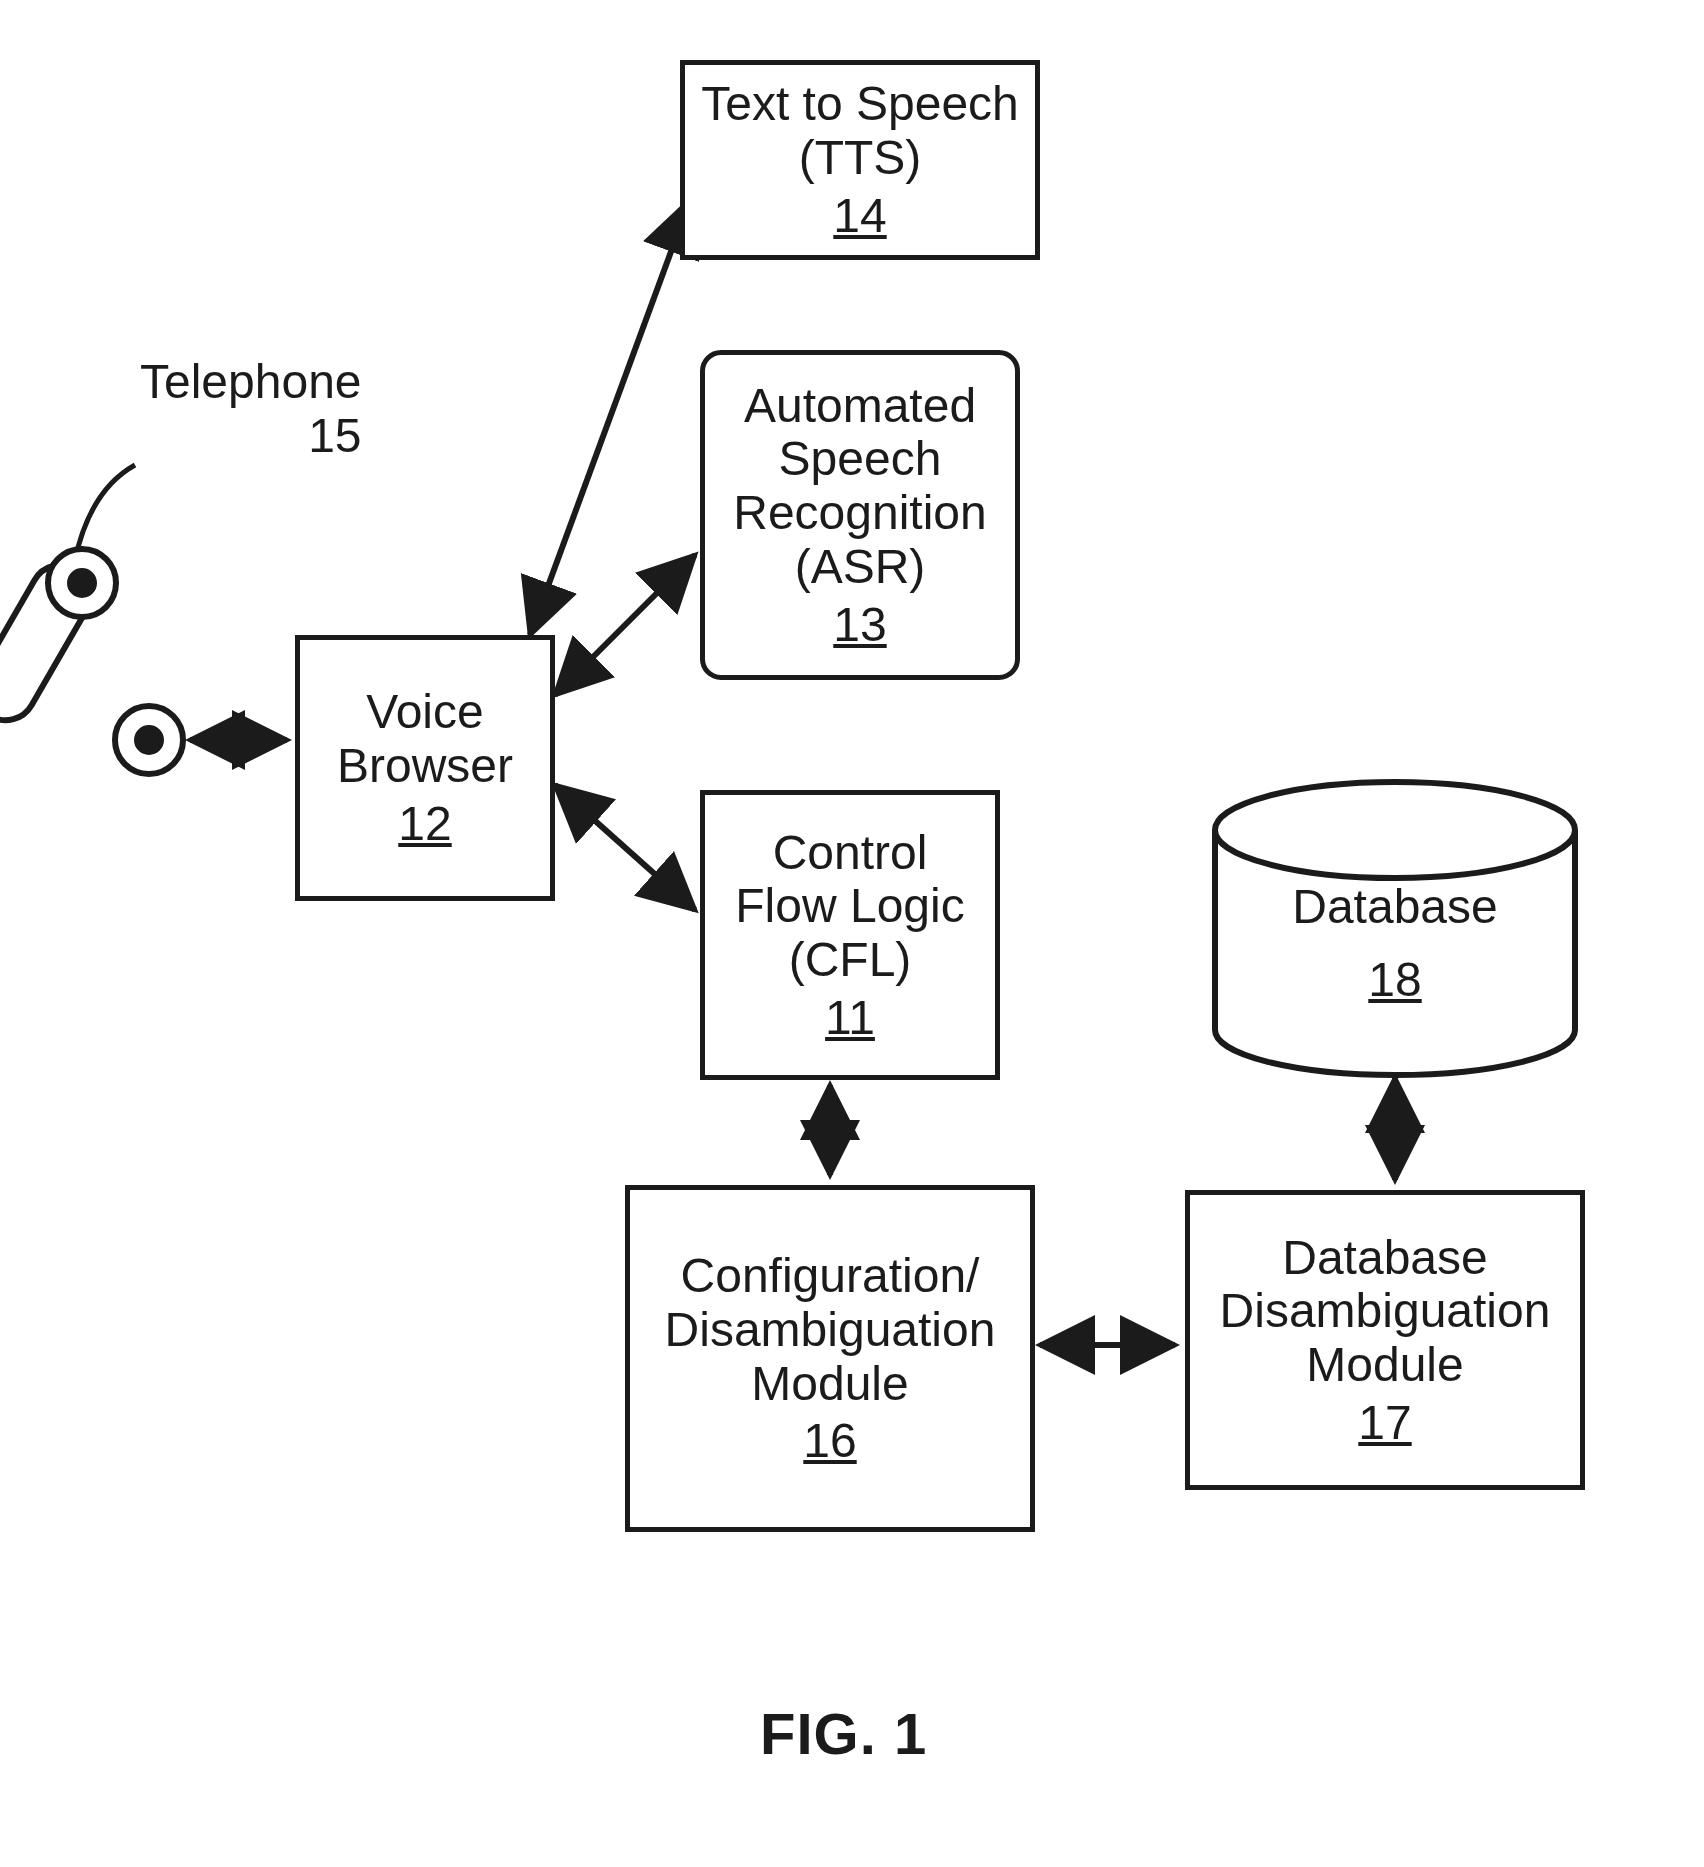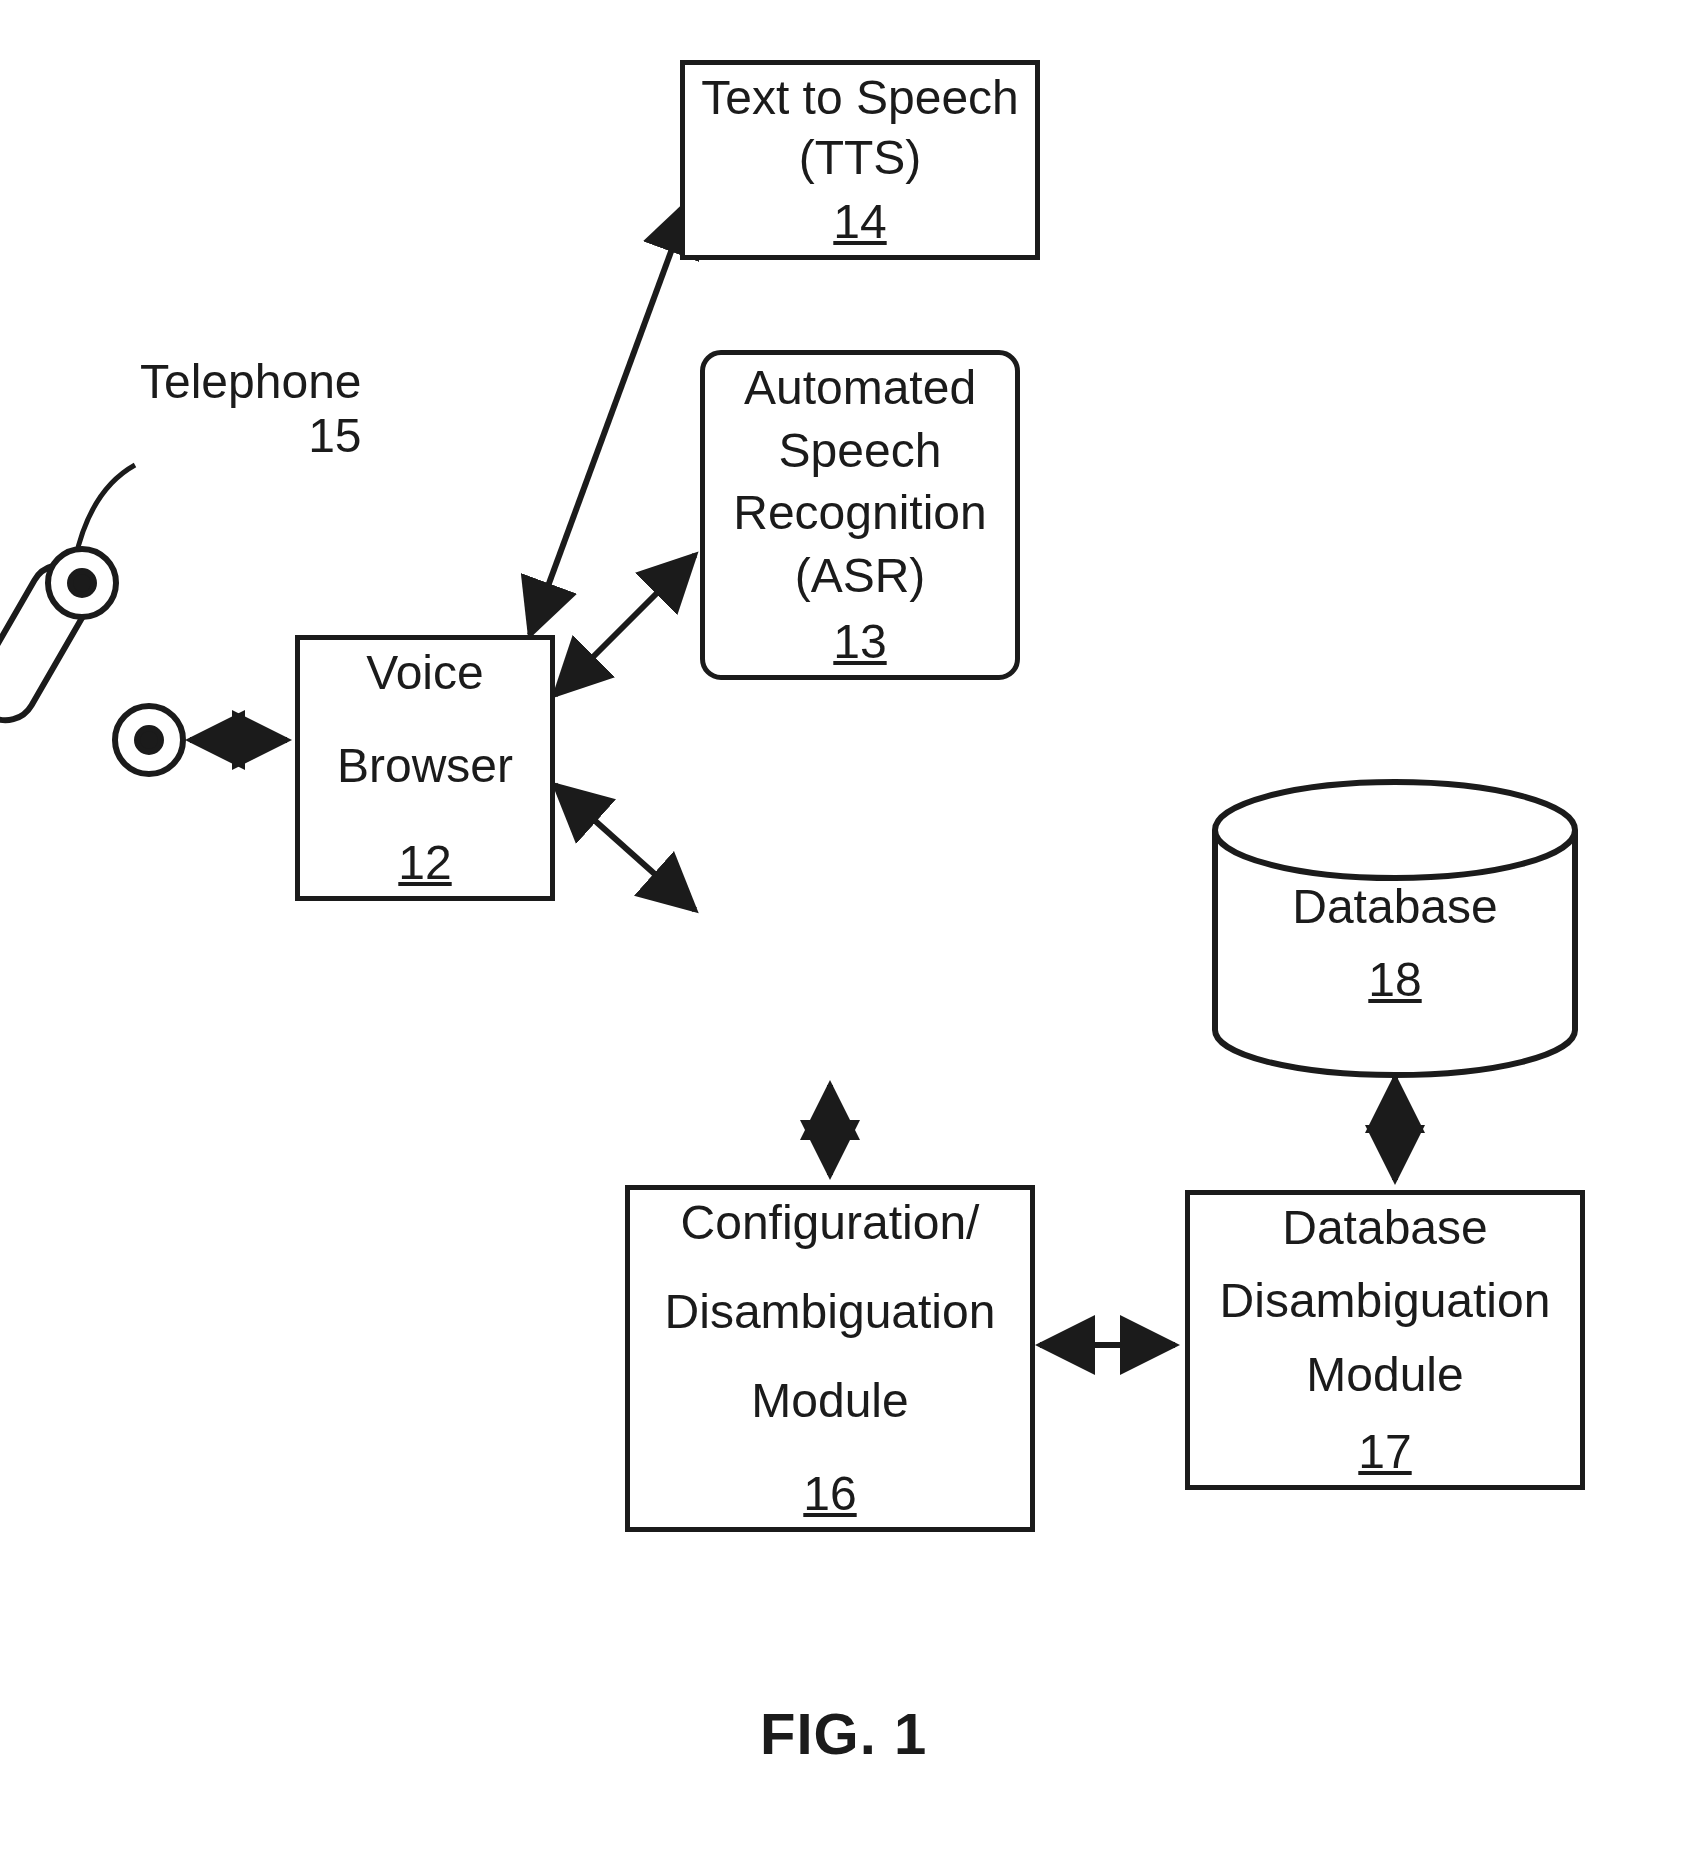--- a/index.html
+++ b/index.html
@@ -15,21 +15,21 @@
       width: 1704px;
       height: 1867px;
     }
     .box {
       position: absolute;
       border: 5px solid #1b1b1b;
       background: #ffffff;
       display: flex;
       flex-direction: column;
       align-items: center;
-      justify-content: space-between;
+      justify-content: center;
       text-align: center;
       font-size: 48px;
       line-height: 1.12;
       color: #1b1b1b;
       padding: 6px 8px;
       box-sizing: border-box;
     }
     .box .num {
       text-decoration: underline;
       margin-top: 4px;
@@ -129,20 +129,26 @@
   </div>
 
   <div class="box" style="left:700px; top:350px; width:320px; height:330px;border-radius:21px;">
     <div>Automated</div>
     <div>Speech</div>
     <div>Recognition</div>
     <div>(ASR)</div>
     <div class="num">13</div>
   </div>
 
+  <div class="box" style="left:700px; top:790px; width:300px; height:290px;">
+    <div>Control</div>
+    <div>Flow Logic</div>
+    <div>(CFL)</div>
+    <div class="num">11</div>
+  </div>
 
   <div class="box" style="left:625px; top:1185px; width:410px; height:347px;">
     <div>Configuration/</div>
     <div>Disambiguation</div>
     <div>Module</div>
     <div class="num">16</div>
   </div>
 
   <div class="box" style="left:1185px; top:1190px; width:400px; height:300px;">
     <div>Database</div>

